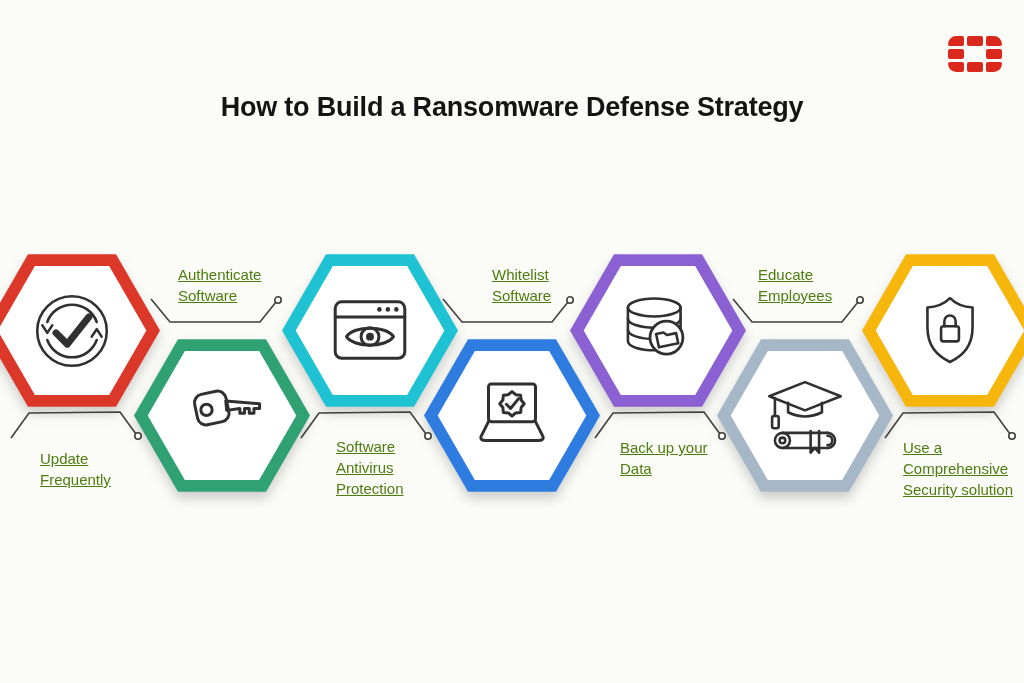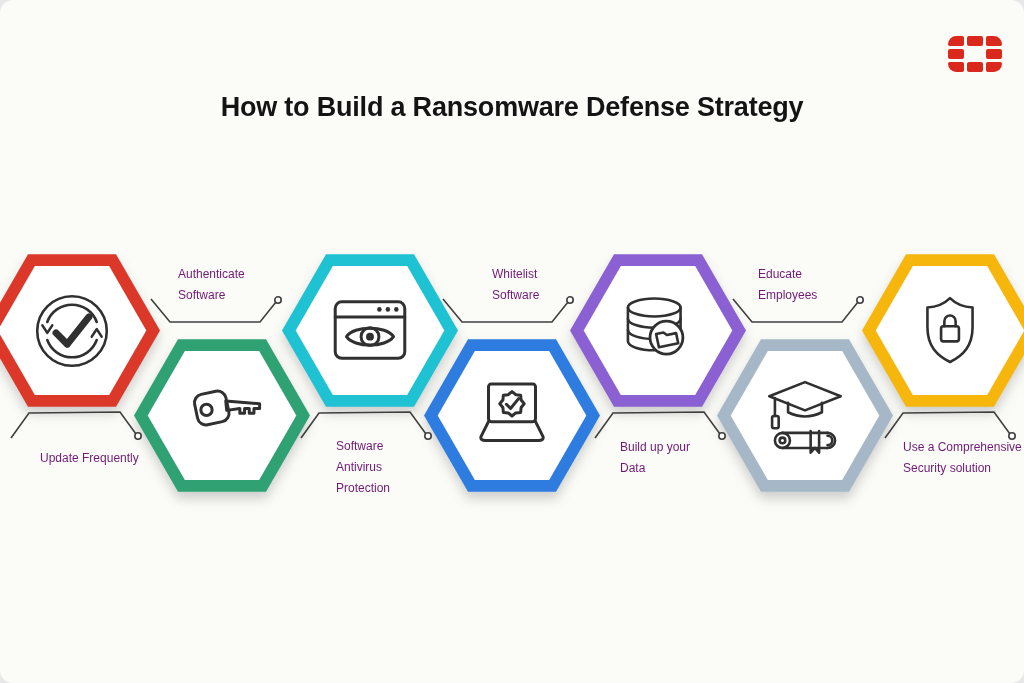--- a/index.html
+++ b/index.html
@@ -1,20 +1,19 @@
 <!DOCTYPE html>
 <html><head>
 <meta charset="utf-8">
 <style>
   html,body{margin:0;padding:0;background:#e8e8e8;}
   #canvas{
     position:relative;width:1024px;height:683px;margin:0 auto;
     background:#fbfbf8;overflow:hidden;
     font-family:"Liberation Sans", sans-serif;
-    border-radius:13px;
   }
   .title{
     position:absolute;left:0;right:0;top:92px;text-align:center;
     font-size:27px;font-weight:700;color:#141414;letter-spacing:-0.2px;
   }
   
   .logo{
     position:absolute;left:948px;top:36px;width:54px;height:36px;
     display:grid;grid-template-columns:1fr 1fr 1fr;grid-template-rows:1fr 1fr 1fr;
     gap:3px;
@@ -35,21 +34,21 @@
 
   .stroke{fill:none;stroke:#303030;stroke-width:3;stroke-linecap:round;stroke-linejoin:round;}
   .stroke-thin{fill:none;stroke:#303030;stroke-width:2.6;stroke-linecap:round;stroke-linejoin:round;}
   .fill-dark{fill:#303030;stroke:none;}
 
   .bracket{position:absolute;width:140px;height:34px;overflow:visible;}
   .bracket polyline{fill:none;stroke:#3f3f3f;stroke-width:1.6;}
   .bracket circle{fill:#fbfbf8;stroke:#3f3f3f;stroke-width:1.6;}
 
   .label{
-    position:absolute;font-size:12px;line-height:21px;color:#701a75;
+    position:absolute;font-size:15px;line-height:21px;color:#4d7c0f;text-decoration:underline;
   }
 </style>
 </head>
 <body>
 
 <div id="canvas">
 
   <div class="title">How to Build a Ransomware Defense Strategy</div>
 
   <div class="logo">
@@ -196,17 +195,17 @@
   </svg>
   <svg class="bracket" style="left:882px;top:407px" viewBox="0 0 140 34">
     <polyline points="3,31 21,6 112,5 128,27"></polyline>
       <circle cx="130" cy="29" r="3.2"></circle>
   </svg>
 
   <div class="label" style="left:40px;top:448px;width:105px">Update Frequently</div>
   <div class="label" style="left:178px;top:264px;width:115px">Authenticate Software</div>
   <div class="label" style="left:336px;top:436px;width:95px">Software Antivirus Protection</div>
   <div class="label" style="left:492px;top:264px;width:95px">Whitelist Software</div>
-  <div class="label" style="left:620px;top:437px;width:92px">Build up your Data</div>
+  <div class="label" style="left:620px;top:437px;width:92px">Back up your Data</div>
   <div class="label" style="left:758px;top:264px;width:105px">Educate Employees</div>
   <div class="label" style="left:903px;top:437px;width:135px">Use a Comprehensive Security solution</div>
 
 </div>
 
 </body></html>

